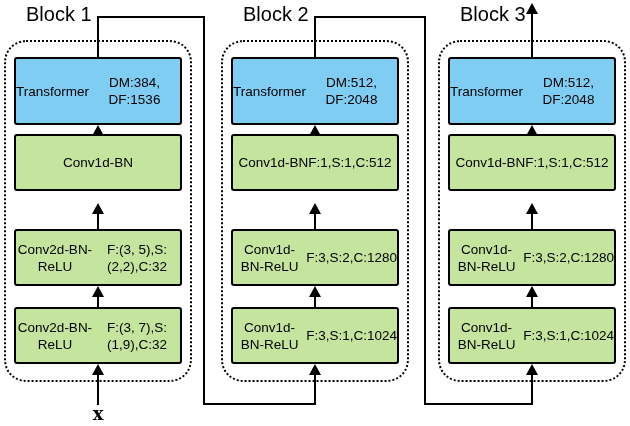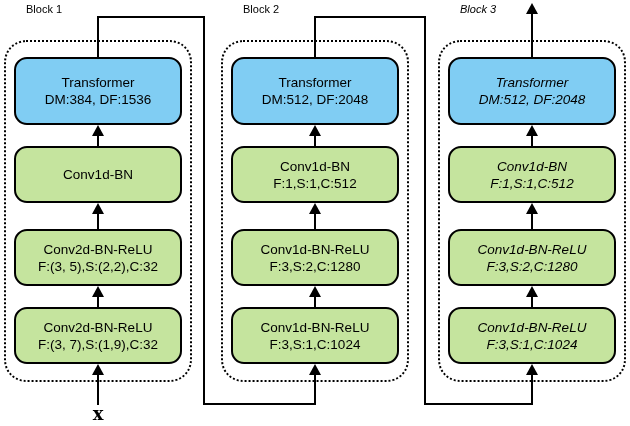--- a/index.html
+++ b/index.html
@@ -1,34 +1,34 @@
 <!DOCTYPE html>
 <html style="--transformer-fill: #80cdf3; --conv-fill: #c5e49e; --line: #000000;"><head>
 <meta charset="utf-8">
 <style>
   html,body { margin:0; padding:0; background:#fff; }
   #canvas {
     position:relative; width:630px; height:426px; background:#fff;
     font-family:"Liberation Sans", sans-serif; color:#000; overflow:hidden;
   }
   .col { position:absolute; top:0; width:188px; height:426px; }
-  #col1 { left:4px; } #col2 { left:221px; } #col3 { left:438px;font-style:italic; }
-  .block-label { position:absolute; top:3px; left:22px; font-size:11px; white-space:nowrap; }
+  #col1 { left:4px; } #col2 { left:221px; } #col3 { left:438px; }
+  .block-label { position:absolute; top:3px; left:22px; font-size:20px; white-space:nowrap; }
   .frame {
     position:absolute; left:0; top:40px; width:188px; height:342px;
     border:2px dotted #000; border-radius:22px; box-sizing:border-box;
   }
   .box {
     position:absolute; left:10px; width:168px; box-sizing:border-box;
-    border:2px solid #000; border-radius:13px;
-    display:flex; flex-direction:column; justify-content:center; align-items:center;
+    border:2px solid #000; border-radius:3px;
+    display:flex; flex-direction:row; justify-content:center; align-items:center;
     text-align:center; font-size:13.5px; line-height:17px;
   }
   .transformer { top:57px; height:68px; background:var(--transformer-fill,#80cdf3); }
-  .conv-top    { top:146px; height:57px; background:var(--conv-fill,#c5e49e); }
+  .conv-top    { top:134px; height:57px; background:var(--conv-fill,#c5e49e); }
   .conv-mid    { top:229px; height:57px; background:var(--conv-fill,#c5e49e); }
   .conv-bottom { top:307px; height:57px; background:var(--conv-fill,#c5e49e); }
   .vline { position:absolute; width:2px; background:var(--line,#000); }
   .hline { position:absolute; height:2px; background:var(--line,#000); }
   .ahead {
     position:absolute; width:0; height:0;
     border-left:6px solid transparent; border-right:6px solid transparent;
     border-bottom:11px solid var(--line,#000);
   }
   

